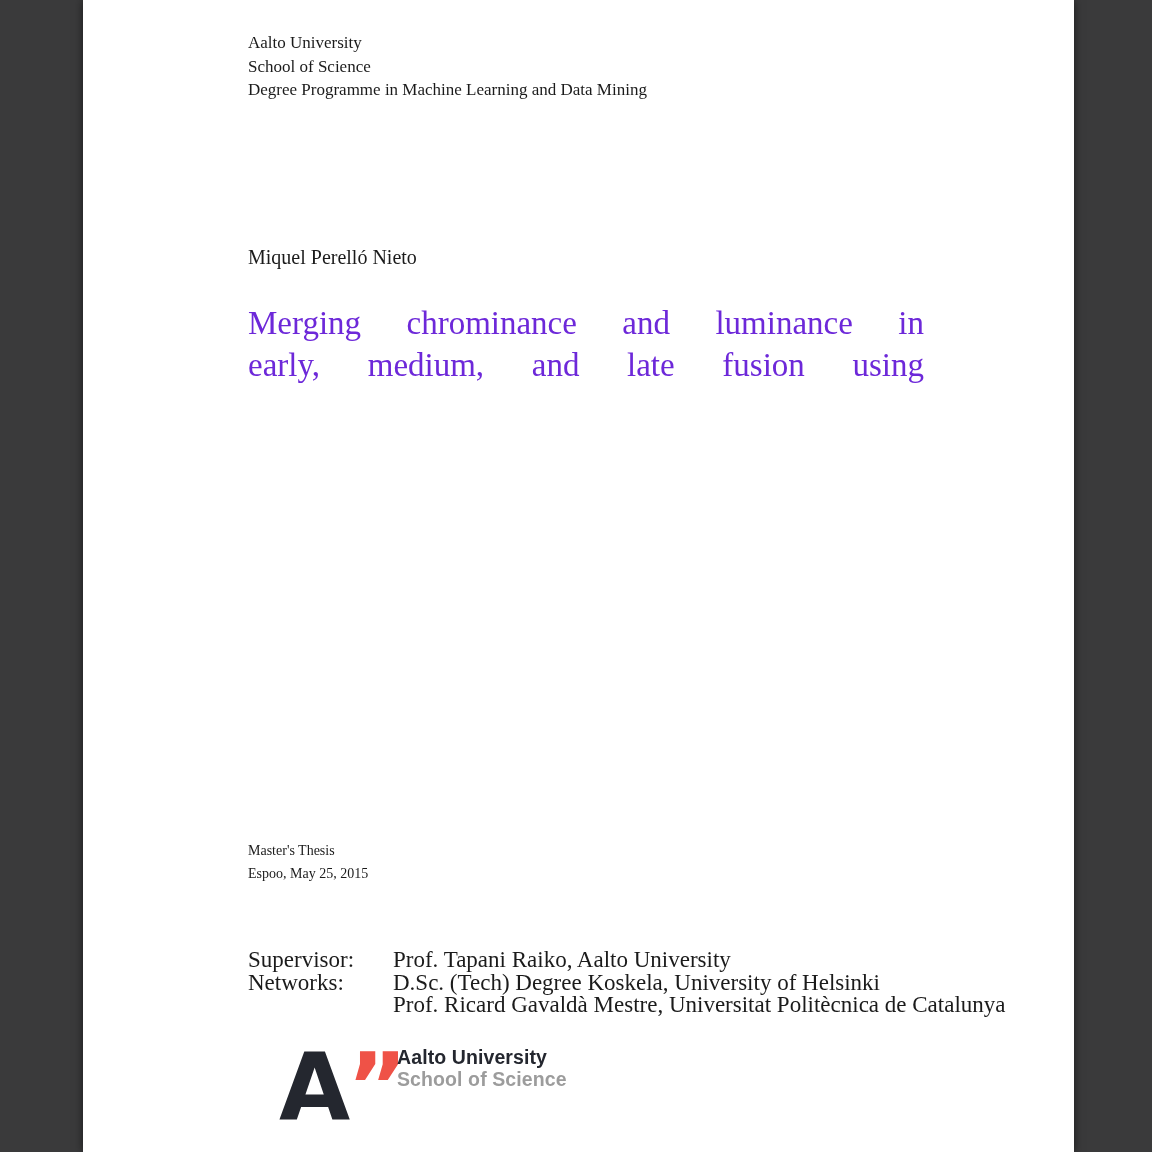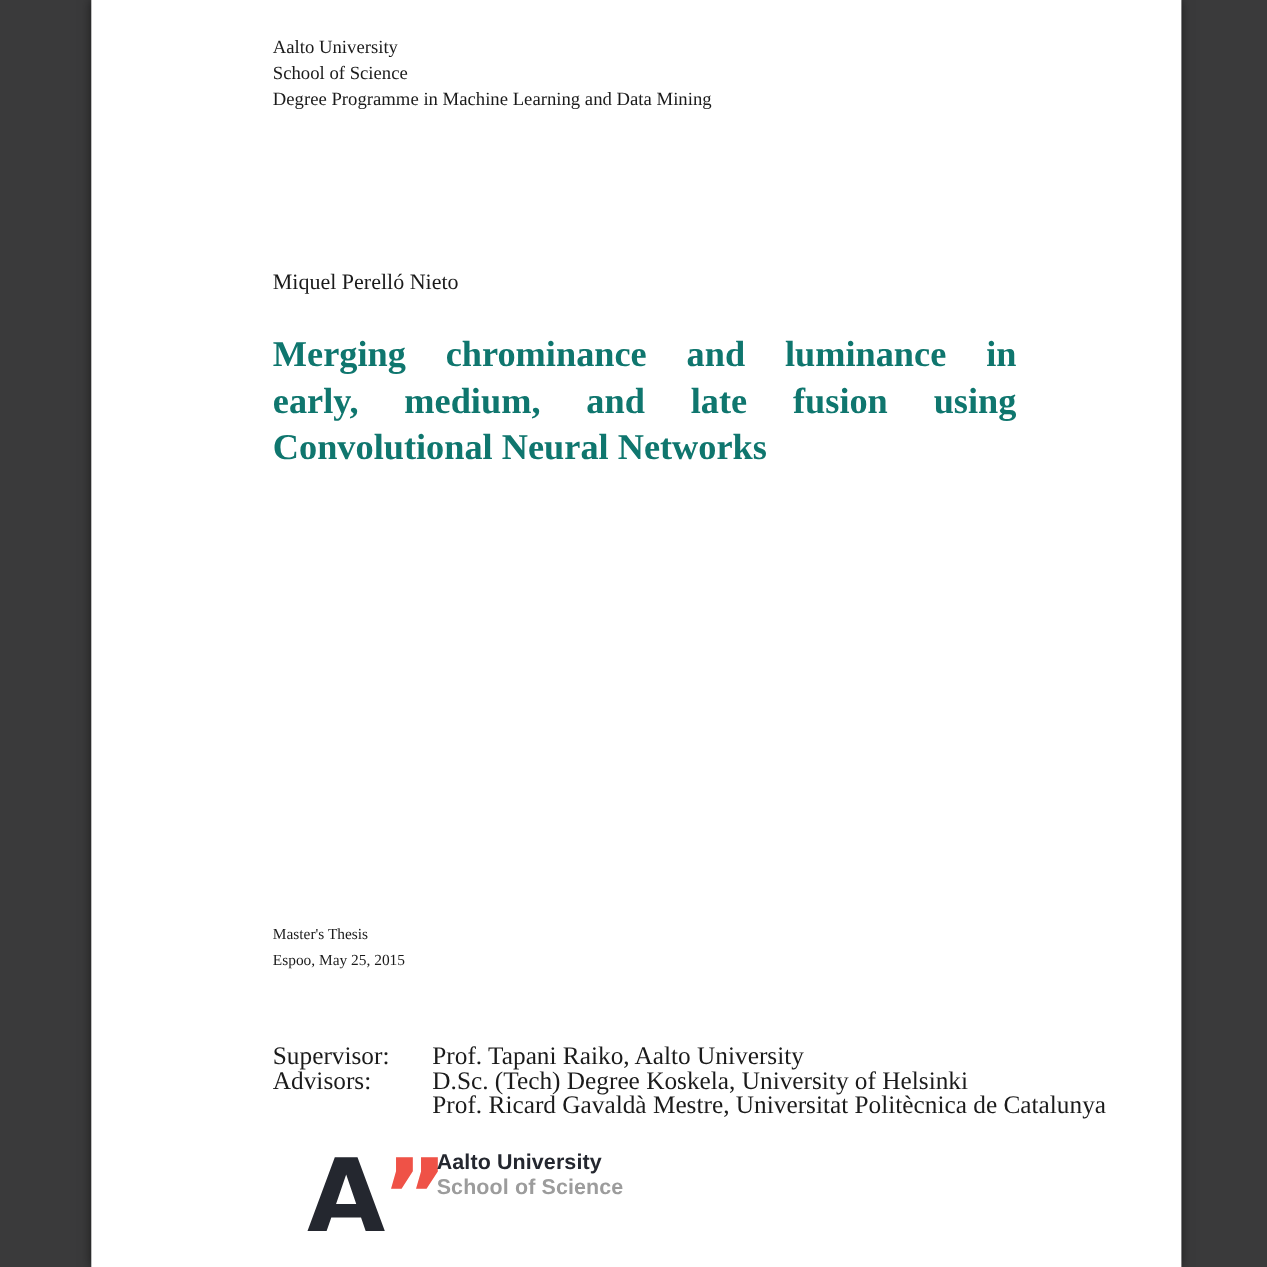--- a/index.html
+++ b/index.html
@@ -43,23 +43,23 @@
     line-height: 23px;
     white-space: nowrap;
   }
 
   
   .title {
     left: 165px;
     top: 302px;
     width: 676px;
     font-size: 33px;
-    font-weight: bold;
+    font-weight: normal;
     line-height: 42px;
-    color: #0f766e;
+    color: #6d28d9;
   }
   .title .just {
     text-align: justify;
     text-align-last: justify;
   }
 
   
   .thesis {
     left: 165px;
     top: 839px;
@@ -121,32 +121,31 @@
     <div>Aalto University</div>
     <div>School of Science</div>
     <div>Degree Programme in Machine Learning and Data Mining</div>
   </div>
 
   <div class="abs author">Miquel Perelló Nieto</div>
 
   <div class="abs title">
     <div class="just">Merging chrominance and luminance in</div>
     <div class="just">early, medium, and late fusion using</div>
-    <div>Convolutional Neural Networks</div>
   </div>
 
   <div class="abs thesis">
     <div>Master's Thesis</div>
     <div>Espoo, May 25, 2015</div>
   </div>
 
   <div class="abs committee">
     <div>Supervisor:</div>
     <div>Prof. Tapani Raiko, Aalto University</div>
-    <div>Advisors:</div>
+    <div>Networks:</div>
     <div>D.Sc. (Tech) Degree Koskela, University of Helsinki</div>
     <div></div>
     <div>Prof. Ricard Gavaldà Mestre, Universitat Politècnica de Catalunya</div>
   </div>
 
   <div class="abs logo-a">A</div>
   <div class="abs logo-quote">”</div>
   <div class="abs logo-text">
     <div class="uni">Aalto University</div>
     <div class="school">School of Science</div>

